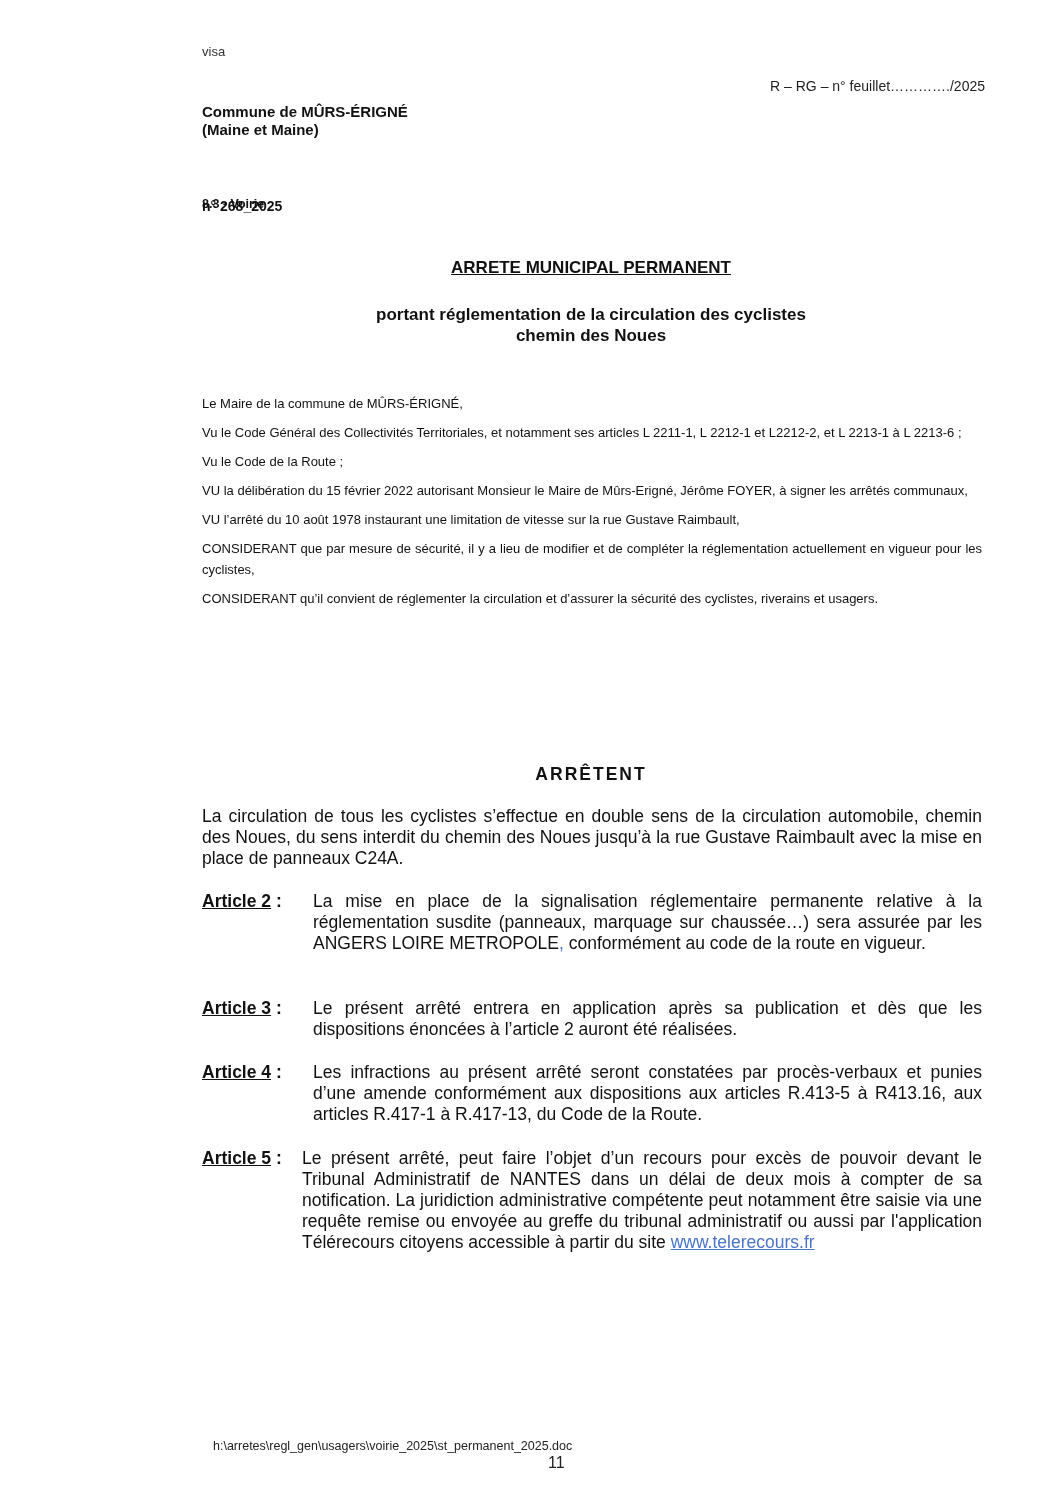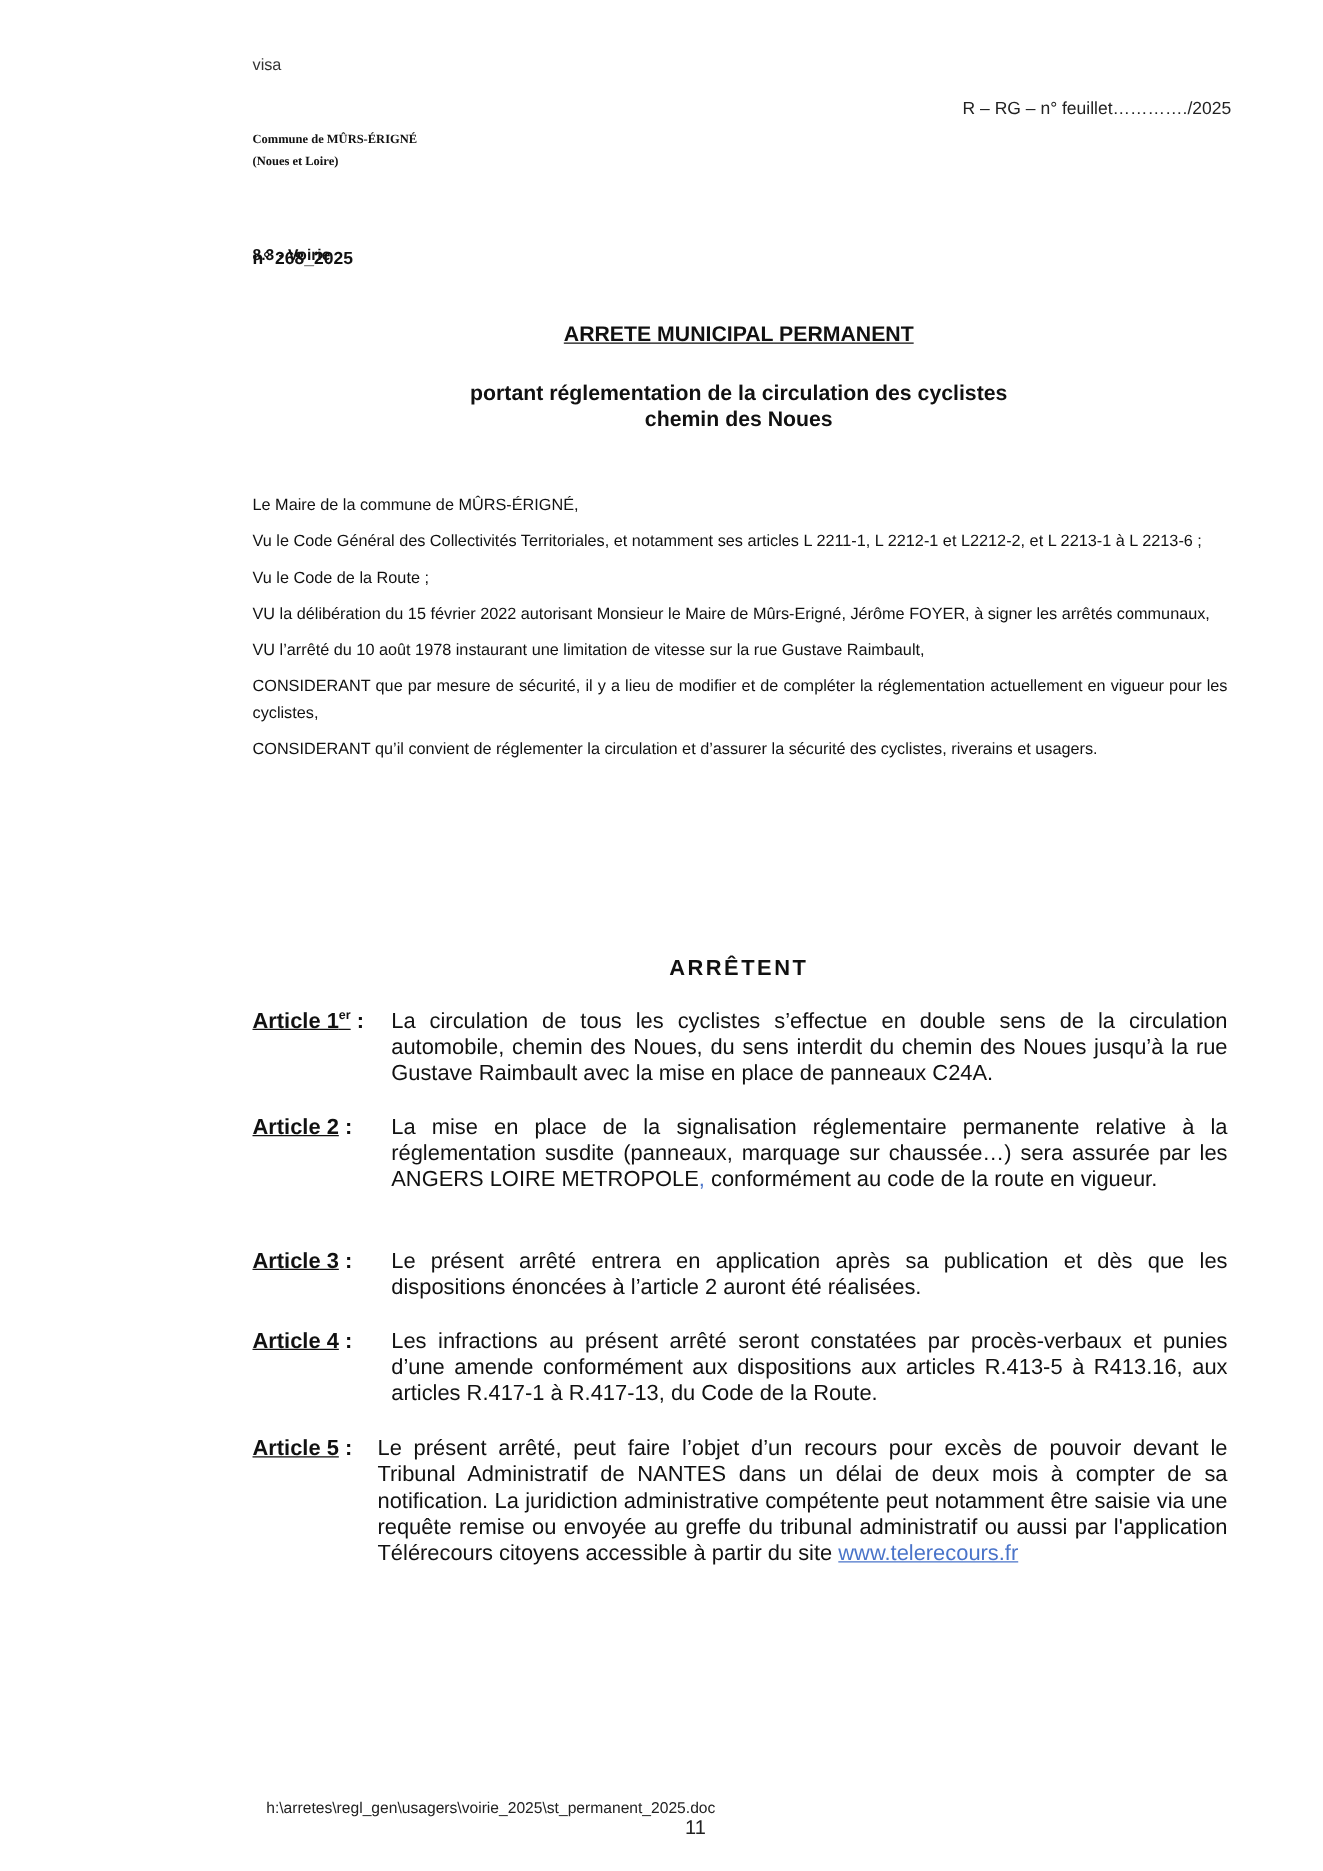--- a/index.html
+++ b/index.html
@@ -3,21 +3,21 @@
 <meta charset="utf-8">
 <style>
   html, body { margin: 0; padding: 0; background: #ffffff; }
   body { width: 1058px; height: 1497px; position: relative; overflow: hidden; color: #111; font-family: "Liberation Sans", sans-serif; }
 
   .abs { position: absolute; }
 
   .visa { left: 202px; top: 44px; font-size: 13px; color: #333; }
   .ref { right: 73px; top: 78px; font-size: 14px; color: #222; }
 
-  .commune { left: 202px; top: 103px; font-size: 10px; font-weight: bold; line-height: 18px; font-family: Liberation Serif, serif; }
+  .commune { left: 202px; top: 103px; font-size: 15px; font-weight: bold; line-height: 18px; }
   .category { left: 202px; top: 161px; font-size: 12.5px; font-weight: bold; margin-top: 36px; }
   .number { left: 202px; top: 198px; font-size: 14px; font-weight: bold; }
 
   .title { left: 0; width: 1182px; top: 258px; text-align: center; font-size: 17px; font-weight: bold; }
   .title span { text-decoration: underline; }
   .subtitle { left: 0; width: 1182px; top: 304px; text-align: center; font-size: 17px; font-weight: bold; line-height: 21px; }
 
   .body-block { left: 202px; width: 780px; top: 393px; font-size: 13px; line-height: 21px; }
   .para { margin: 0 0 8px 0; text-align: justify; }
 
@@ -37,21 +37,21 @@
   .page-num { left: 548px; top: 1454px; font-size: 16px; color: #222; }
 </style>
 </head>
 <body>
 
 <div class="abs visa">visa</div>
 <div class="abs ref">R – RG – n° feuillet…………./2025</div>
 
 <div class="abs commune">
   <div>Commune de MÛRS-ÉRIGNÉ</div>
-  <div>(Noues et Loire)</div>
+  <div>(Maine et Maine)</div>
 </div>
 
 <div class="abs category">8.3 - Voirie</div>
 <div class="abs number">n° 268_2025</div>
 
 <div class="abs title"><span>ARRETE MUNICIPAL PERMANENT</span></div>
 
 <div class="abs subtitle">
   <div>portant réglementation de la circulation des cyclistes</div>
   <div>chemin des Noues</div>
@@ -63,21 +63,20 @@
   <p class="para">Vu le Code de la Route ;</p>
   <p class="para">VU la délibération du 15 février 2022 autorisant Monsieur le Maire de Mûrs-Erigné, Jérôme FOYER, à signer les arrêtés communaux,</p>
   <p class="para">VU l’arrêté du 10 août 1978 instaurant une limitation de vitesse sur la rue Gustave Raimbault,</p>
   <p class="para">CONSIDERANT que par mesure de sécurité, il y a lieu de modifier et de compléter la réglementation actuellement en vigueur pour les cyclistes,</p>
   <p class="para">CONSIDERANT qu’il convient de réglementer la circulation et d’assurer la sécurité des cyclistes, riverains et usagers.</p>
 </div>
 
 <div class="abs arretent">ARRÊTENT</div>
 
 <div class="abs article" style="top:806px;">
-  <div class="label"><u><span>Article 1</span><sup>er</sup></u><span> :</span></div>
   <div class="text">La circulation de tous les cyclistes s’effectue en double sens de la circulation automobile, chemin des Noues, du sens interdit du chemin des Noues jusqu’à la rue Gustave Raimbault avec la mise en place de panneaux C24A.</div>
 </div>
 
 <div class="abs article" style="top:891px;">
   <div class="label"><u>Article 2</u><span> :</span></div>
   <div class="text"><span>La mise en place de la signalisation réglementaire permanente relative à la réglementation susdite (panneaux, marquage sur chaussée…) sera assurée par les ANGERS LOIRE METROPOLE</span><span class="blue">,</span><span> conformément au code de la route en vigueur.</span></div>
 </div>
 
 <div class="abs article" style="top:998px;">
   <div class="label"><u>Article 3</u><span> :</span></div>

